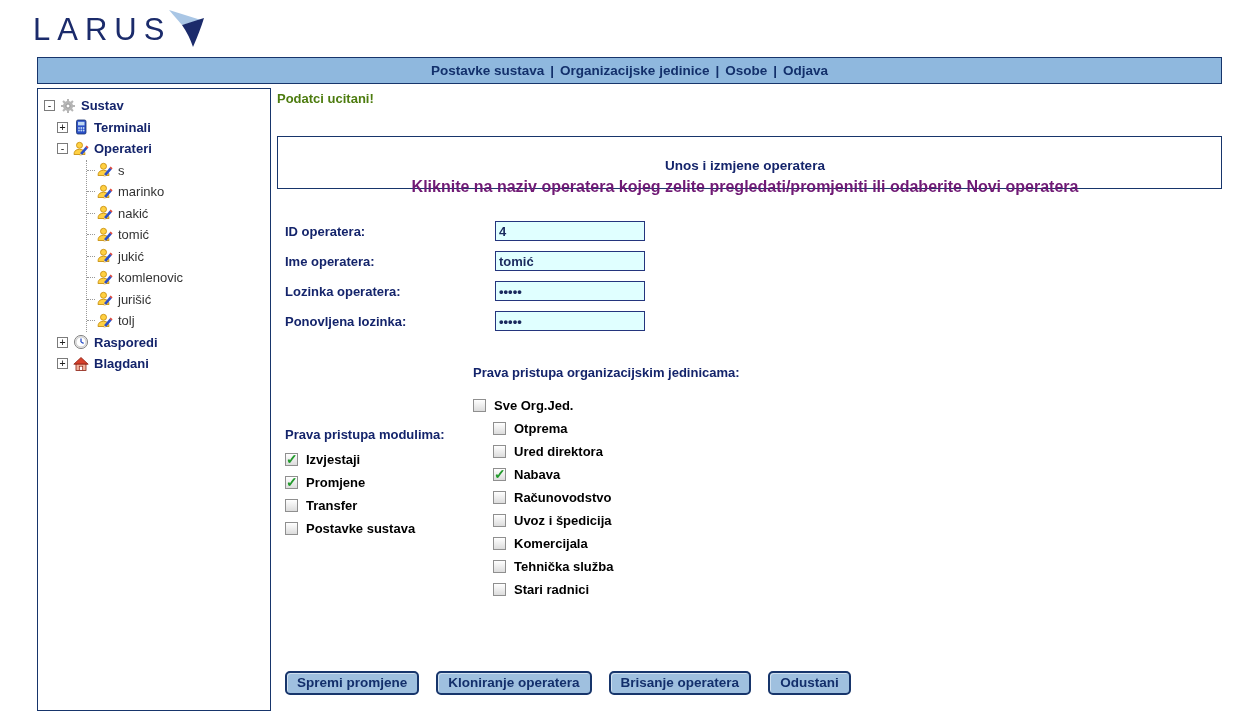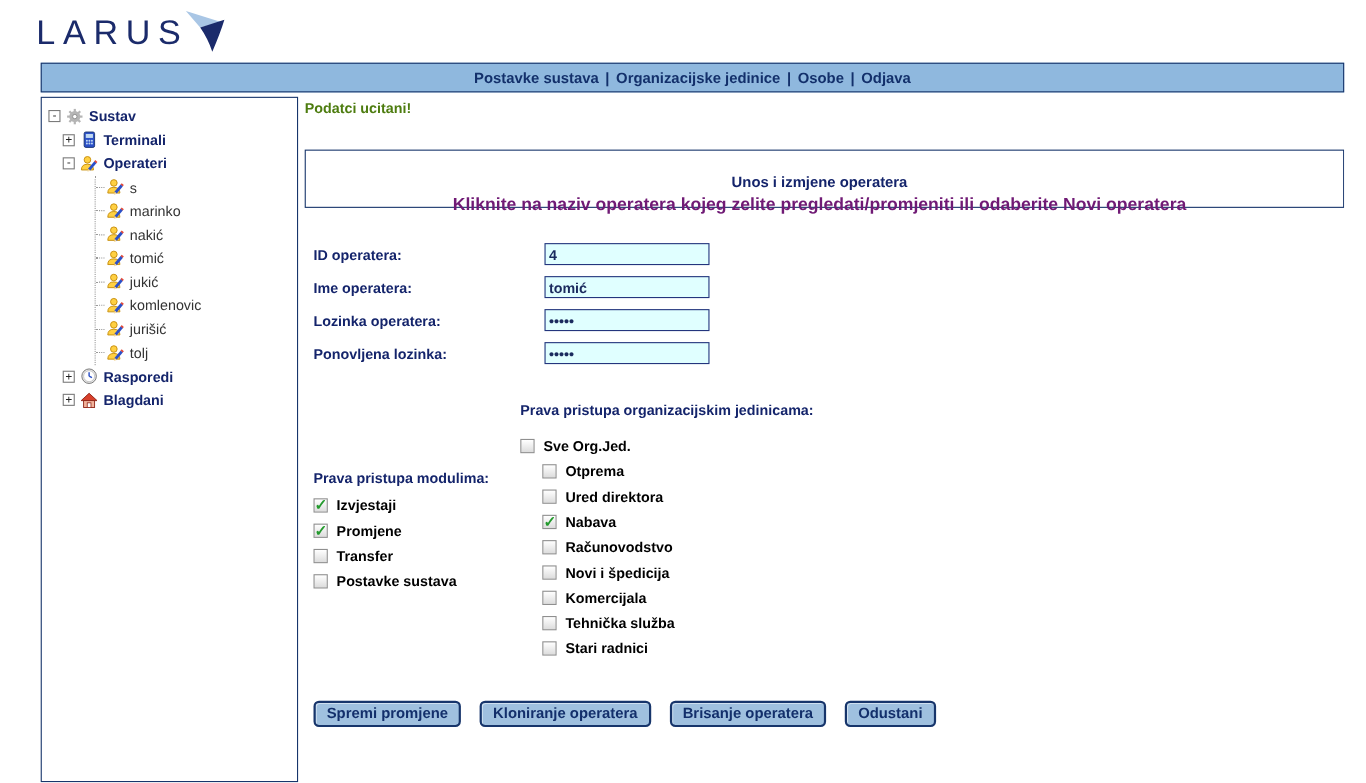--- a/index.html
+++ b/index.html
@@ -82,21 +82,21 @@
     background:linear-gradient(#ffffff,#dcdcdc); position:relative; margin-right:8px;
   }
   .chk-box.on::after {
     content:"\2713"; position:absolute; left:0px; top:-3px;
     font-size:14px; font-weight:bold; color:#239A2D;
   }
   .chk-label { font-size:13px; font-weight:bold; color:#000000; white-space:nowrap; }
   .org-parent { margin-top:18px; }
   .org-children { margin-left:20px; }
 
-  .btn-row { display:flex; gap:17px; margin:32px 0 0 14px; }
+  .btn-row { display:flex; gap:17px; margin:66px 0 0 14px; }
   .btn {
     background:#9FC0DF; border:2px solid #17356B; border-radius:5px;
     font-family:"Liberation Sans", sans-serif; font-size:13.5px; font-weight:bold;
     color:#132F6B; padding:2px 10px 3px 10px; cursor:pointer;
     box-shadow:inset 1px 1px 0 #cfe0f0;
   }
 </style>
 </head>
 <body>
 
@@ -332,21 +332,21 @@
           <label class="chk">
             <span class="chk-box on"></span>
             <span class="chk-label">Nabava</span>
           </label>
           <label class="chk">
             <span class="chk-box"></span>
             <span class="chk-label">Računovodstvo</span>
           </label>
           <label class="chk">
             <span class="chk-box"></span>
-            <span class="chk-label">Novi i špedicija</span>
+            <span class="chk-label">Uvoz i špedicija</span>
           </label>
           <label class="chk">
             <span class="chk-box"></span>
             <span class="chk-label">Komercijala</span>
           </label>
           <label class="chk">
             <span class="chk-box"></span>
             <span class="chk-label">Tehnička služba</span>
           </label>
           <label class="chk">

